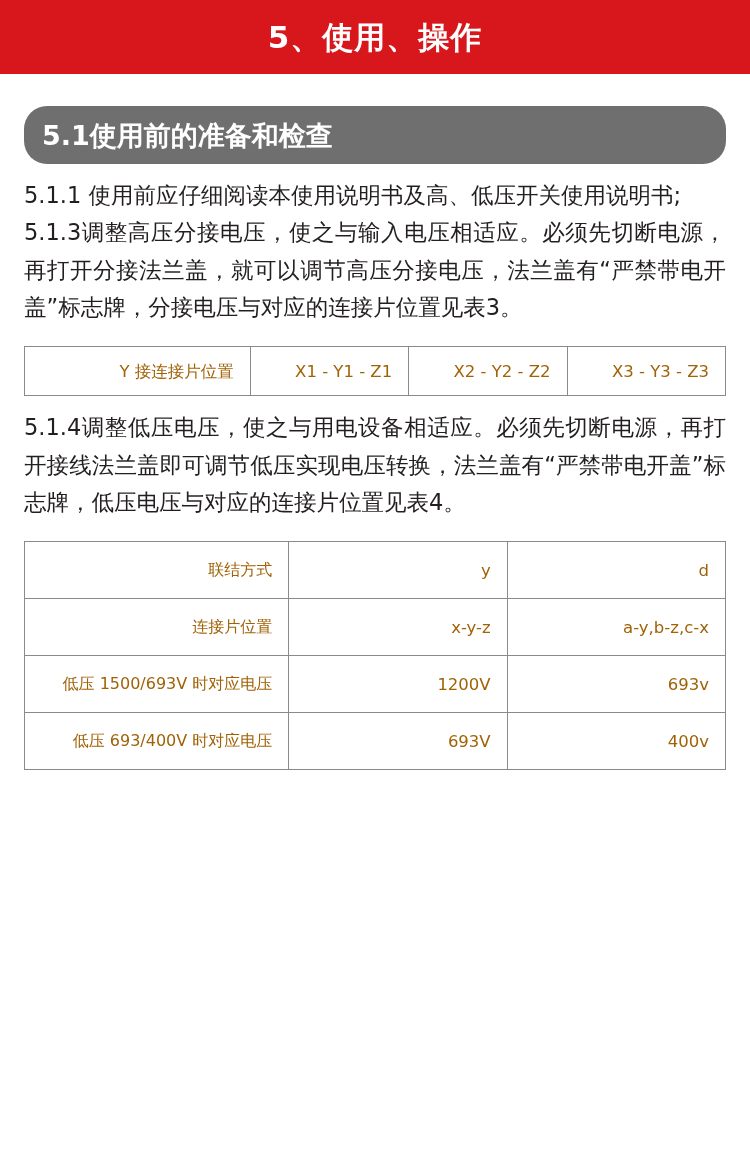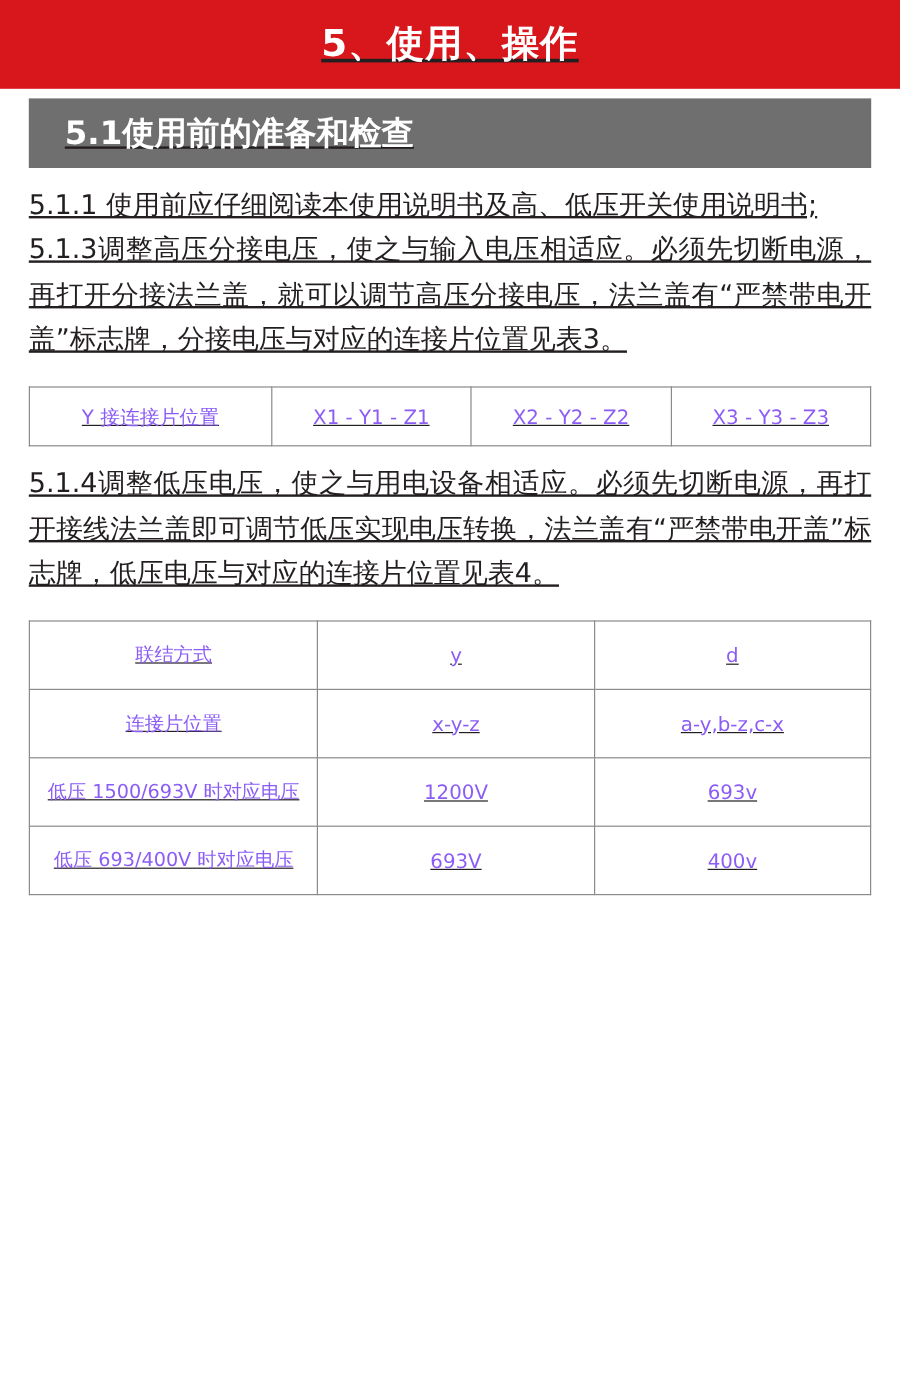--- a/index.html
+++ b/index.html
@@ -12,48 +12,48 @@
     background: #ffffff;
     font-family: "DejaVu Sans", "Liberation Sans", sans-serif;
     color: #231f20;
   }
   .page {
     position: relative;
     width: 750px;
     min-height: 1155px;
     box-sizing: border-box;
     overflow: hidden;
-    text-decoration: underline;
   }
 
   
   .banner {
     background: #d7171c;
     height: 74px;
     display: flex;
     align-items: center;
     justify-content: center;
   }
   .banner-title {
     color: #ffffff;
     font-size: 31px;
     font-weight: bold;
     letter-spacing: 1px;
     line-height: 1;
   }
 
   
   .section-bar {
-    margin: 8px 24px 0 24px;
+    margin: 32px 24px 0 24px;
     background: #6f6f6f;
     height: 58px;
     display: flex;
     align-items: center;
-    padding-left: 30px;
+    padding-left: 18px;
     box-sizing: border-box;
+    border-radius: 23px;
   }
   .section-bar-title {
     color: #ffffff;
     font-size: 27px;
     font-weight: bold;
     line-height: 1;
   }
 
   
   .body-block {
@@ -71,25 +71,25 @@
   .table-wrap {
     margin: 20px 24px 0 24px;
   }
   table.doc-table {
     width: 100%;
     border-collapse: collapse;
     table-layout: fixed;
   }
   table.doc-table td {
     border: 1px solid #8a8a8a;
-    text-align: center;
+    text-align: right;
     vertical-align: middle;
     font-size: 16.5px;
-    color: #8b5cf6;
-    padding: 0 4px;
+    color: #a16207;
+    padding: 0 16px;
     height: 48px;
     line-height: 1.3;
   }
   table.table3 td.first-col { width: 27.5%; }
   table.table4 td.first-col { width: 33%; }
   table.table4 td { height: 56px; }
   table.table4 td.first-col { font-size: 16px; }
 </style>
 </head>
 <body>

